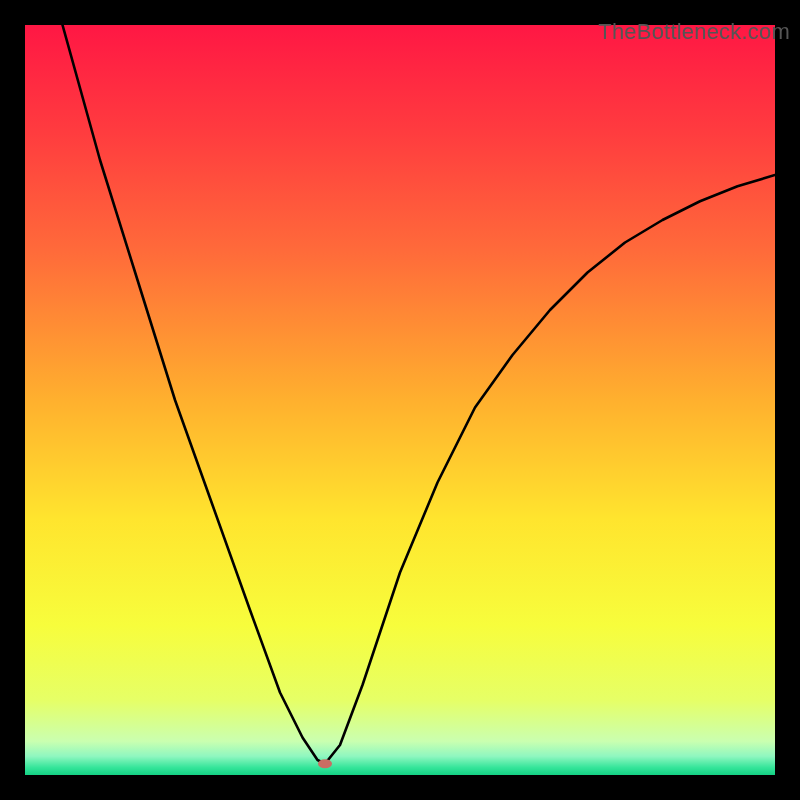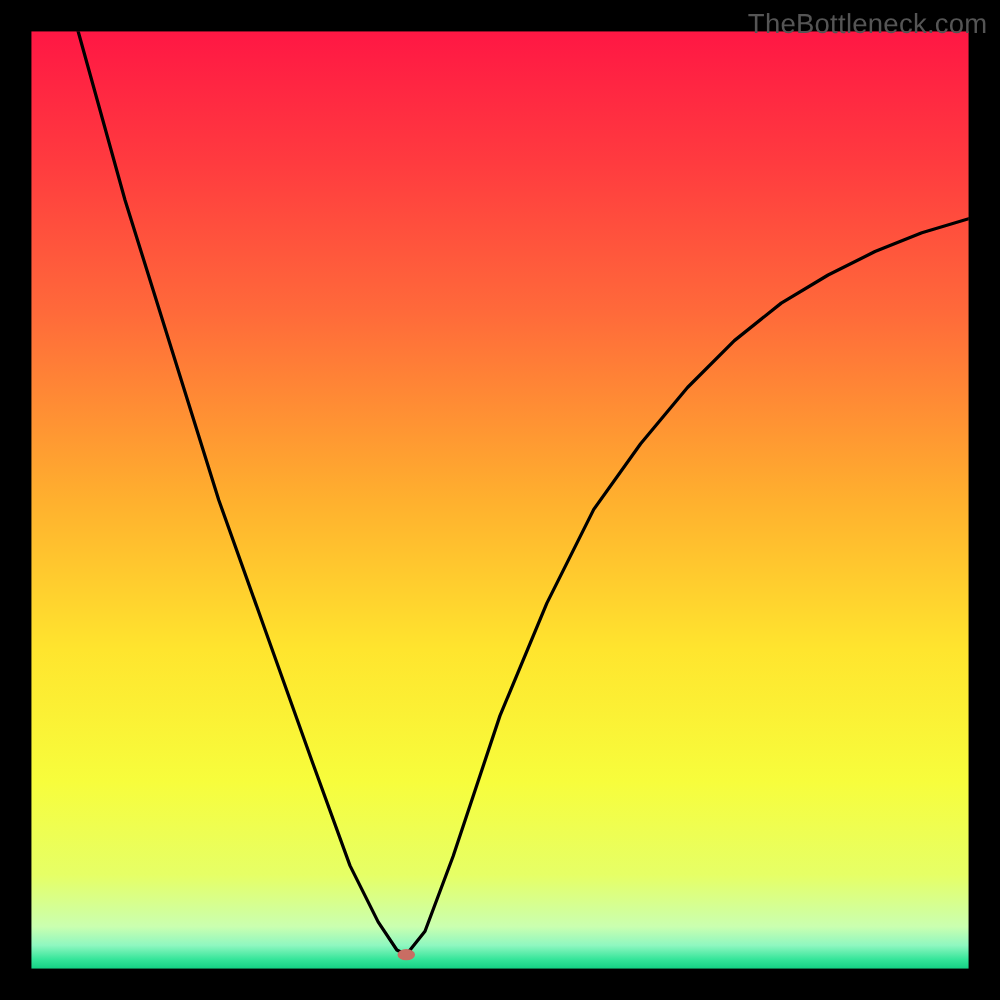--- a/index.html
+++ b/index.html
@@ -19,21 +19,21 @@
   }
   .plot-area {
     position: absolute;
     left: 25px;
     top: 25px;
     width: 750px;
     height: 750px;
   }
   .watermark {
     position: absolute;
-    top: 6px;
+    top: 19px;
     right: 10px;
     color: #555;
     font-size: 22px;
     font-weight: 500;
     letter-spacing: 0.2px;
     z-index: 50;
     margin-left: 43px;
   }
   svg {
     display: block;

